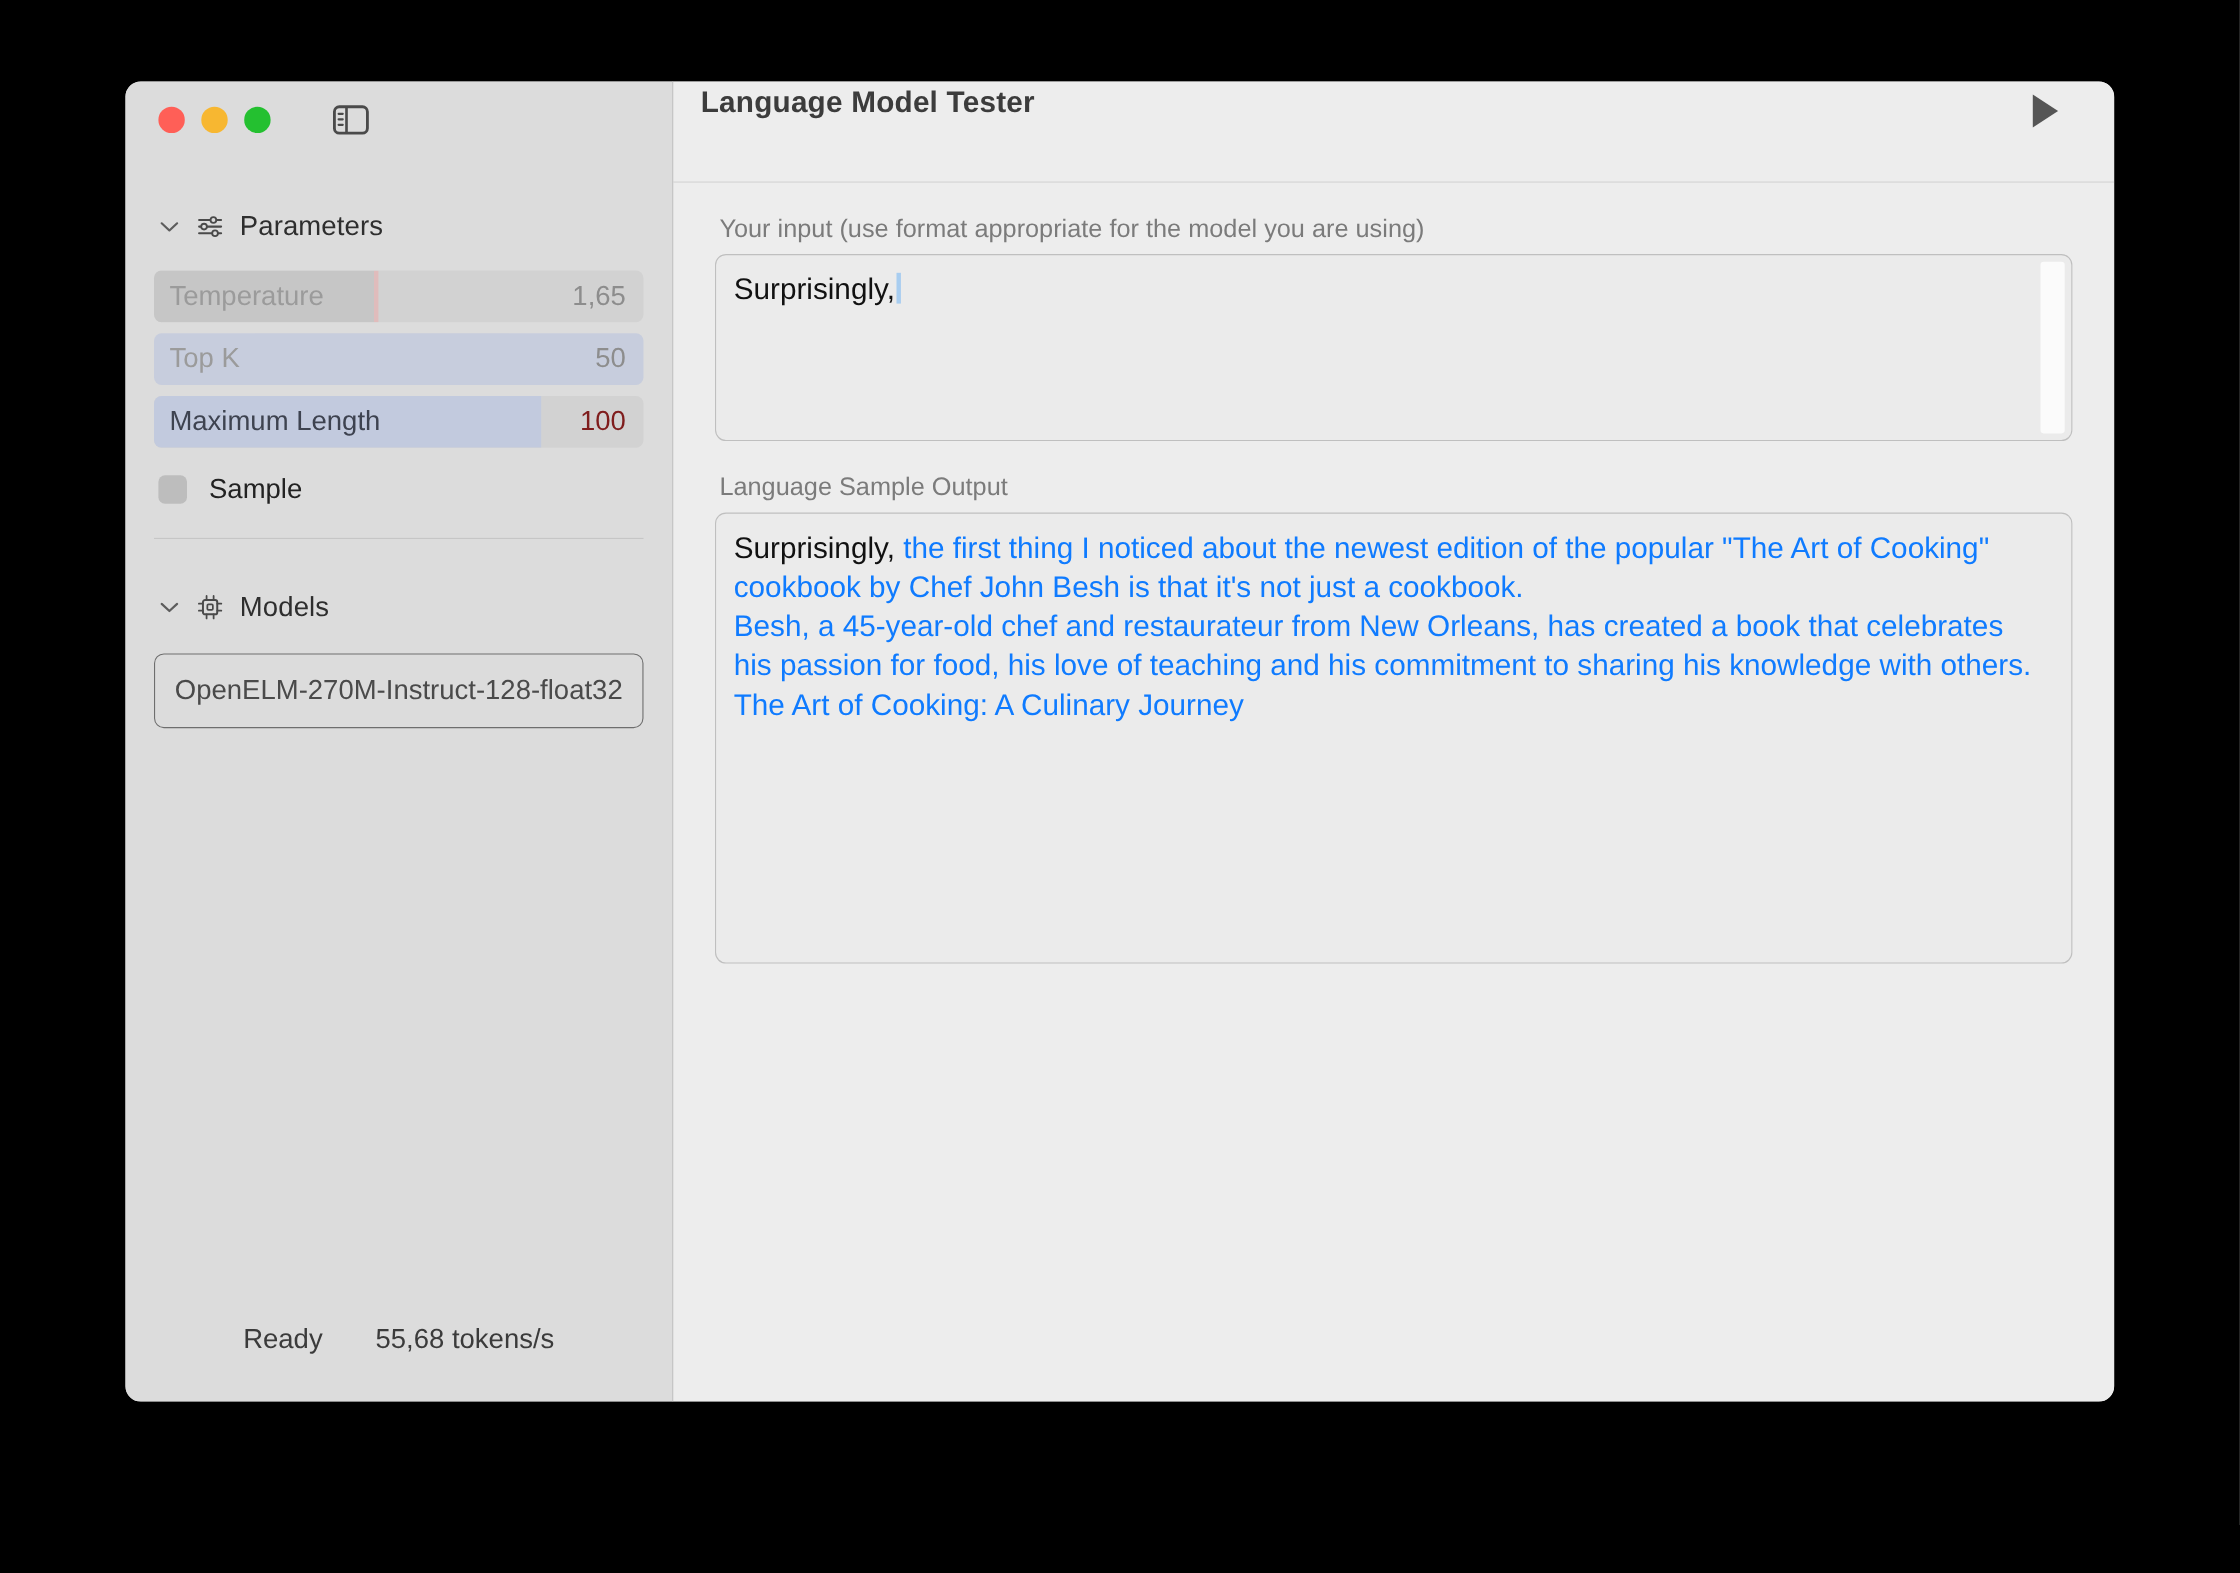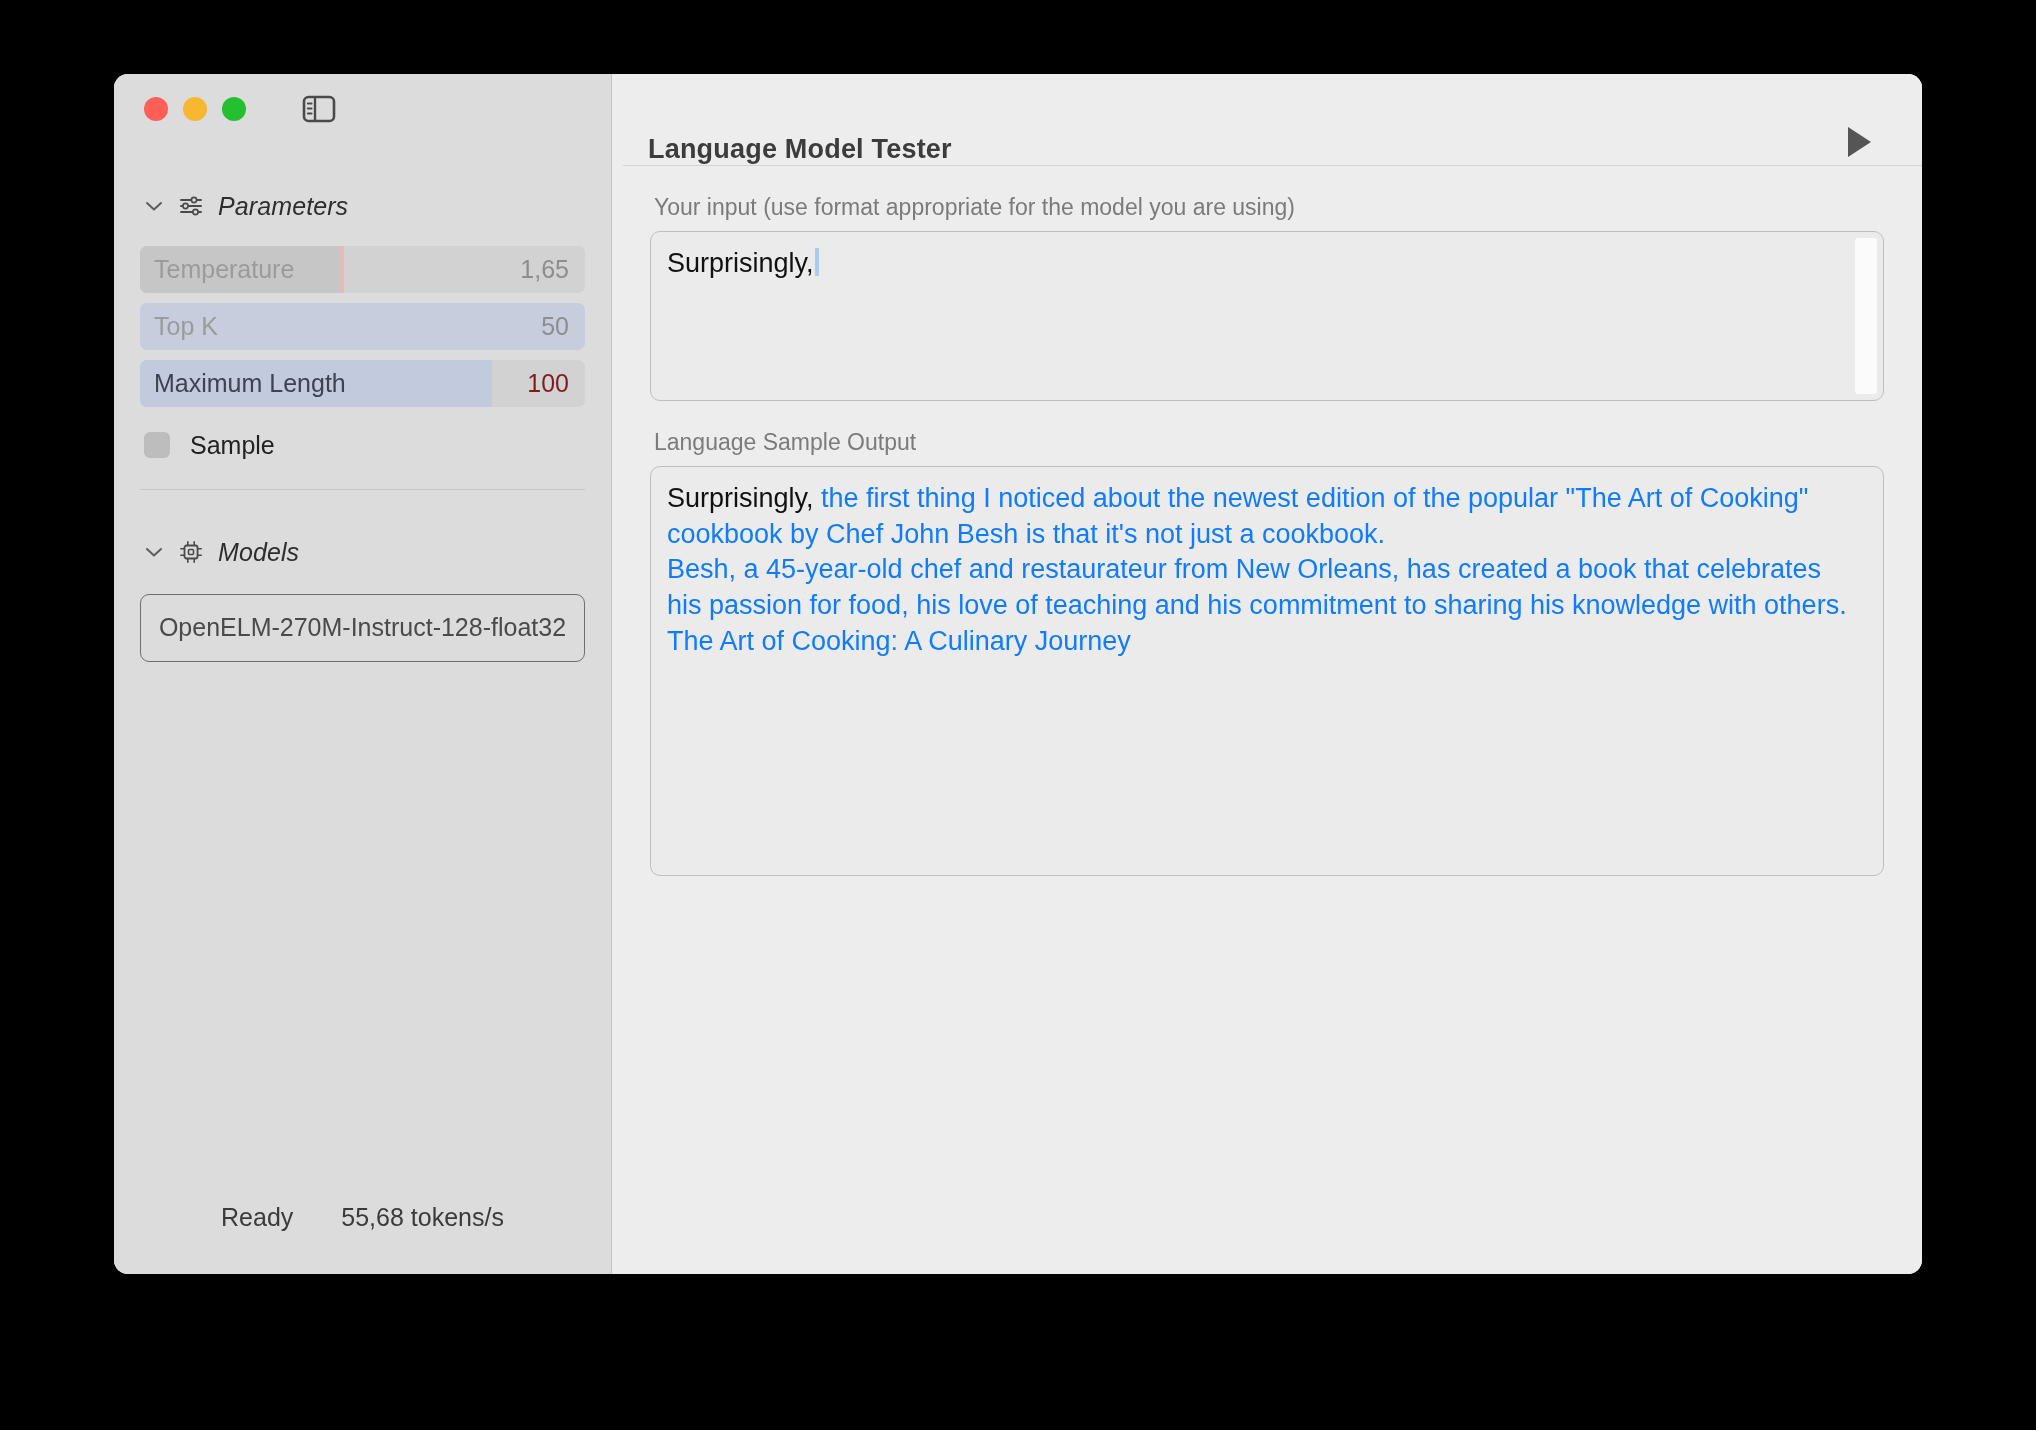--- a/index.html
+++ b/index.html
@@ -67,21 +67,20 @@
   }
   .section-head .sec-icon {
     width: 28px; height: 28px;
     display: flex; align-items: center; justify-content: center;
     color: #4a4a4a;
   }
   .section-head .sec-label {
     font-size: 25px;
     color: #2e2e2e;
     letter-spacing: 0.1px;
-    font-style: italic;
   }
 
   
   .param-row {
     position: relative;
     height: 47px;
     border-radius: 7px;
     overflow: hidden;
     margin-top: 10px;
     background: #d2d2d2;
@@ -174,23 +173,22 @@
     display: flex;
     flex-direction: column;
     background: #ededed;
     min-width: 0;
   }
   .main-header {
     height: 92px;
     flex: none;
     border-bottom: 1px solid #d3d3d3;
     display: flex;
-    align-items: flex-end;
-    padding: 16px 40px 0 25px;
-    margin-left: 11px;
+    align-items: flex-start;
+    padding: 4px 40px 0 25px;
   }
   .main-title {
     font-size: 27px;
     font-weight: bold;
     color: #3c3c3c;
     letter-spacing: 0.2px;
   }
   .run-btn {
     margin-left: auto;
     width: 46px; height: 46px;

